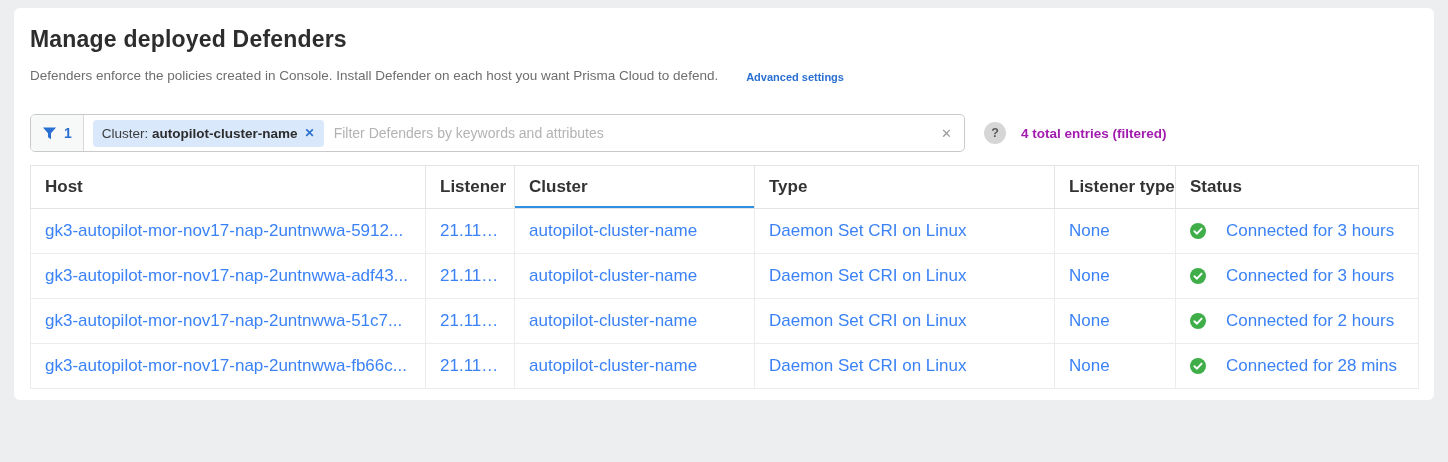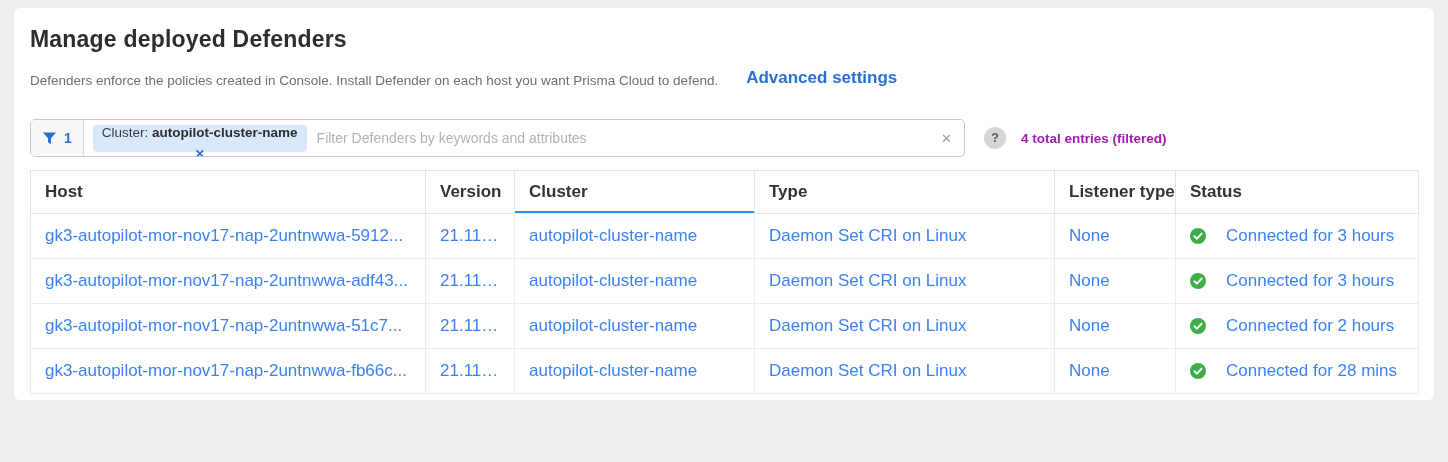--- a/index.html
+++ b/index.html
@@ -14,38 +14,38 @@
   .card{
     margin:8px 14px 14px;height:392px;background:#ffffff;border-radius:6px;
     padding:18px 16px 0;overflow:hidden;
   }
   .page-title{
     margin:0;font-size:23px;font-weight:700;color:#2d2d2d;letter-spacing:.2px;
   }
   .subtitle-row{display:flex;align-items:flex-end;margin-top:15px;}
   .subtitle{margin:0;font-size:13.5px;color:#6e6e6e;}
   .advanced-link{
-    margin-left:28px;font-size:17px;font-weight:700;color:var(--accent);
+    margin-left:28px;font-size:11px;font-weight:700;color:var(--accent);
     text-decoration:none;cursor:pointer;
   }
   
   .filter-row{display:flex;align-items:center;margin-top:31px;}
   .filter-bar{
     display:flex;align-items:center;width:935px;height:38px;background:#fff;
     border:1px solid #c9c9c9;border-radius:5px;overflow:hidden;
   }
   .filter-left{
     display:flex;align-items:center;gap:7px;height:100%;padding:0 11px;
     background:#f7f8f8;border-right:1px solid #d9d9d9;
   }
   .filter-count{color:var(--accent);font-weight:700;font-size:14px;}
   .chip{
     display:flex;align-items:center;gap:7px;margin-left:9px;height:27px;
     background:var(--chipbg);border-radius:4px;padding:0 9px;font-size:13.5px;color:#3c3c3c;
-    cursor:default;white-space:nowrap;flex-direction:column;
+    cursor:default;white-space:nowrap;
   }
   .chip .chip-value{font-weight:700;color:#2d2d2d;}
   .chip-x{color:var(--accent);font-weight:700;font-size:12px;cursor:pointer;}
   .filter-input{
     flex:1;border:none;outline:none;font-size:14px;padding:0 10px;
     font-family:"Liberation Sans",sans-serif;color:#444;min-width:0;background:transparent;
   }
   .filter-input::placeholder{color:#b3b3b3;}
   .clear-x{color:#9b9b9b;font-size:13px;margin-right:12px;cursor:pointer;}
   .help-circle{
@@ -113,21 +113,21 @@
       <span class="clear-x">✕</span>
     </div>
     <div class="help-circle">?</div>
     <span class="entries">4 total entries (filtered)</span>
   </div>
 
   <table>
     <thead>
       <tr>
           <th>Host</th>
-          <th>Version</th>
+          <th>Listener</th>
           <th class="sorted">Cluster</th>
           <th>Type</th>
           <th>Listener type</th>
           <th>Status</th>
         </tr>
     </thead>
     <tbody>
         <tr>
           <td>gk3-autopilot-mor-nov17-nap-2untnwwa-5912...</td>
           <td>21.11.805</td>

